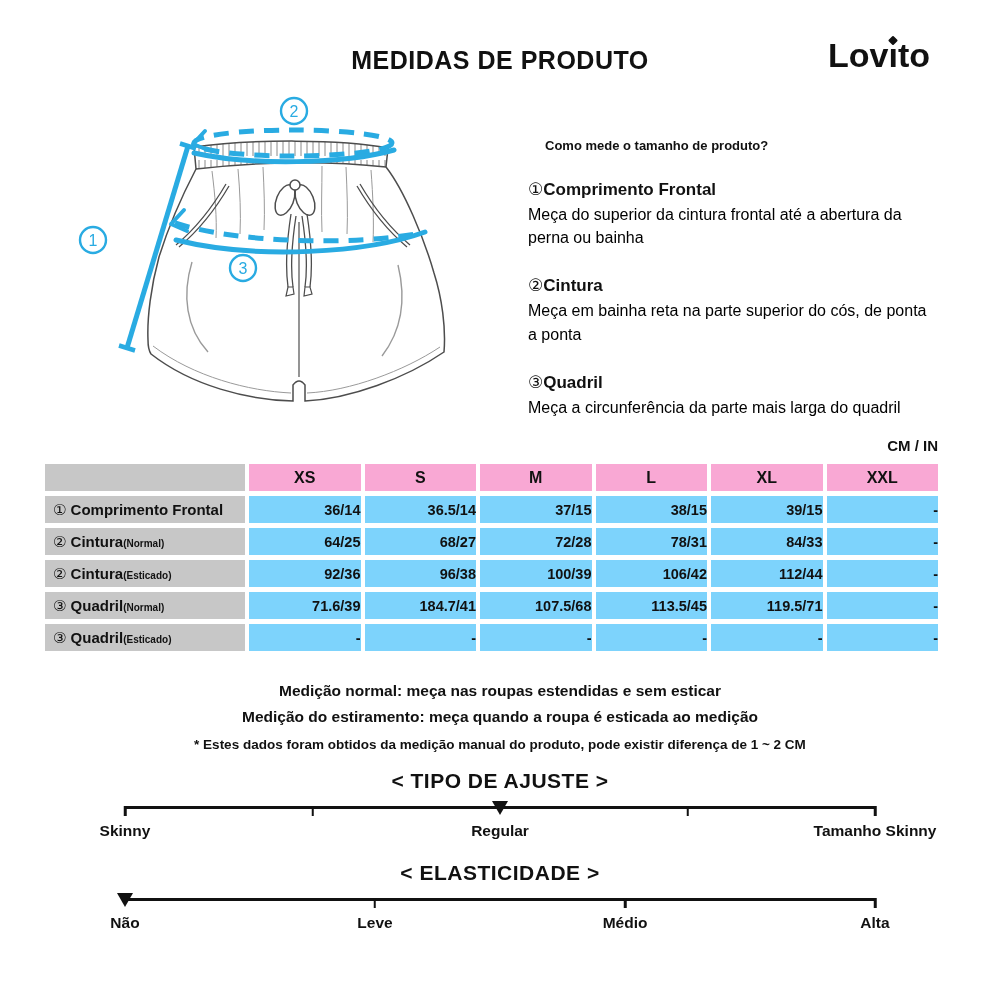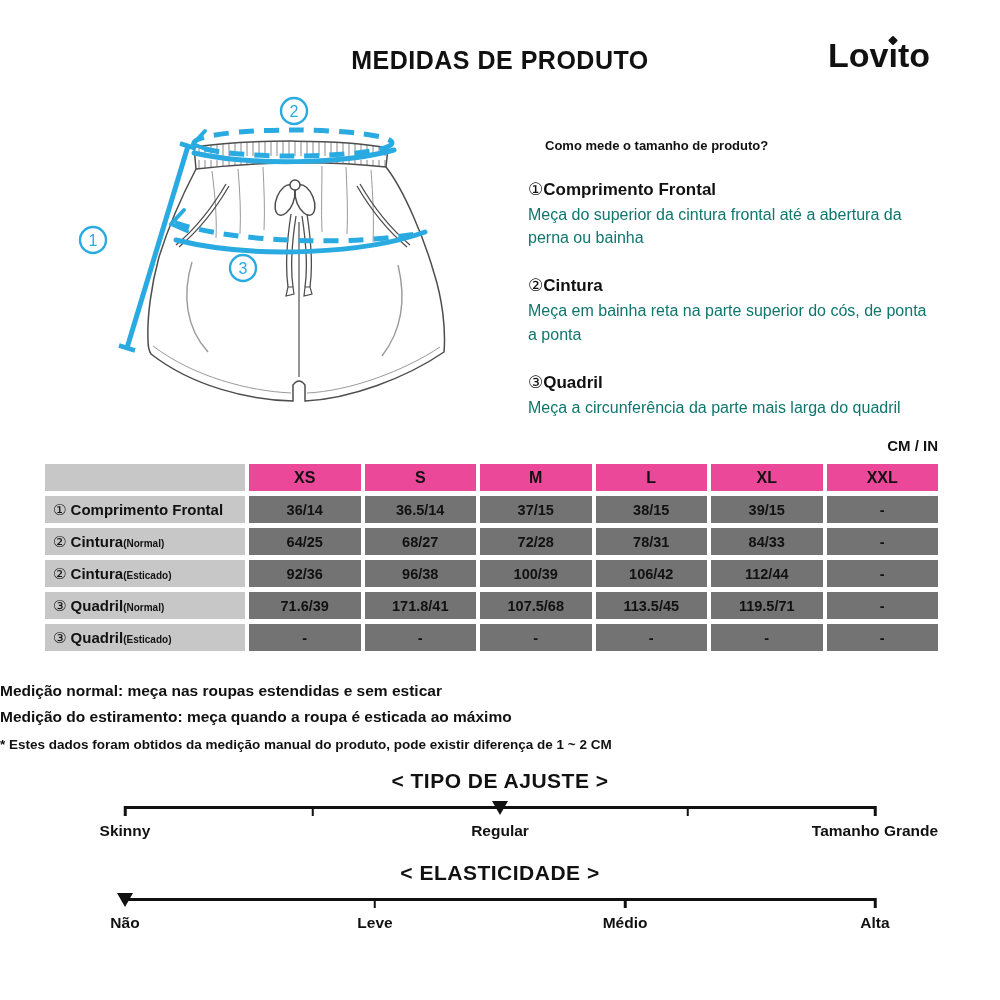--- a/index.html
+++ b/index.html
@@ -16,39 +16,39 @@
               transform:translateX(-50%) rotate(45deg); border-radius:1px; }
 
   
   .diagram { position:absolute; left:52px; top:90px; width:460px; height:345px; }
 
   
   .howto { position:absolute; left:528px; top:138px; width:402px; }
   .howto-title { font-size:13px; font-weight:800; margin-bottom:16px;margin-left:17px; }
   .howto-head { font-size:17px; font-weight:700; margin-top:26px; }
   .howto-head .num { font-weight:400; font-size:17px; }
-  .howto-desc { font-size:16px; color:#0f766e; line-height:1.45; margin-top:3px; }
+  .howto-desc { font-size:16px; color:#000000; line-height:1.45; margin-top:3px; }
 
   
   .unit { position:absolute; top:437px; left:45px; width:893px; text-align:right;
           font-size:15px; font-weight:700; }
   .size-table { position:absolute; left:41px; top:459px; width:901px;
                 border-collapse:separate; border-spacing:4px 5px; table-layout:fixed; }
   .size-table th, .size-table td { height:27px; vertical-align:middle; }
-  .size-table th { background:#ec4899; font-size:16px; font-weight:700; text-align:center; }
+  .size-table th { background:#f9a8d4; font-size:16px; font-weight:700; text-align:center; }
   .size-table th.corner { background:#c7c7c7; }
   .size-table td.rowlabel { background:#c7c7c7; text-align:left; padding-left:8px;
                             font-size:15px; font-weight:700; white-space:nowrap; }
   .size-table td.rowlabel .num { font-weight:400; }
   .size-table td.rowlabel .sub { font-size:10px; font-weight:700; }
-  .size-table td.val { background:#737373; text-align:center; font-size:14.5px; font-weight:700; }
+  .size-table td.val { background:#7dd3fc; text-align:right; font-size:14.5px; font-weight:700; }
   .col-label { width:200px; }
 
   
-  .notes { position:absolute; top:678px; left:0; right:0; text-align:left; }
+  .notes { position:absolute; top:678px; left:0; right:0; text-align:center; }
   .note-main { font-size:15.5px; font-weight:700; line-height:26px; }
   .note-small { font-size:13.5px; font-weight:700; margin-top:7px; }
 
   
   .scale-title { position:absolute; left:0; right:0; text-align:center;
                  font-size:21px; font-weight:800; letter-spacing:0.5px; }
   .scale { position:absolute; left:125px; width:750px; height:42px; }
   .s-line { position:absolute; top:0; left:0; right:0; height:2.5px; background:#111; }
   .s-tick { position:absolute; top:0; width:2.5px; height:10px; background:#111; transform:translateX(-50%); }
   .s-marker { position:absolute; top:-5px; width:0; height:0; transform:translateX(-50%);
@@ -210,55 +210,55 @@
       <td class="val">92/36</td>
       <td class="val">96/38</td>
       <td class="val">100/39</td>
       <td class="val">106/42</td>
       <td class="val">112/44</td>
       <td class="val">-</td>
     </tr>
     <tr>
       <td class="rowlabel"><span class="num">③</span><span> Quadril</span><span class="sub">(Normal)</span></td>
       <td class="val">71.6/39</td>
-      <td class="val">171.8/41</td>
+      <td class="val">184.7/41</td>
       <td class="val">107.5/68</td>
       <td class="val">113.5/45</td>
       <td class="val">119.5/71</td>
       <td class="val">-</td>
     </tr>
     <tr>
       <td class="rowlabel"><span class="num">③</span><span> Quadril</span><span class="sub">(Esticado)</span></td>
       <td class="val">-</td>
       <td class="val">-</td>
       <td class="val">-</td>
       <td class="val">-</td>
       <td class="val">-</td>
       <td class="val">-</td>
     </tr>
   </tbody>
     </table>
 
   <div class="notes">
     <div class="note-main">Medição normal: meça nas roupas estendidas e sem esticar</div>
-    <div class="note-main">Medição do estiramento: meça quando a roupa é esticada ao máximo</div>
+    <div class="note-main">Medição do estiramento: meça quando a roupa é esticada ao medição</div>
     <div class="note-small">* Estes dados foram obtidos da medição manual do produto, pode existir diferença de 1 ~ 2 CM</div>
   </div>
 
   <div class="scale-title" style="top:769px;">&lt; TIPO DE AJUSTE &gt;</div>
   <div class="scale" style="top:806px;">
     <div class="s-line"></div>
     <div class="s-tick" style="left:0%;"></div>
     <div class="s-tick" style="left:25%;"></div>
     <div class="s-tick" style="left:75%;"></div>
     <div class="s-tick" style="left:100%;"></div>
     <div class="s-marker" style="left:50%;"></div>
     <div class="s-label" style="left:0%;">Skinny</div>
     <div class="s-label" style="left:50%;">Regular</div>
-    <div class="s-label" style="left:100%;">Tamanho Grande</div>
+    <div class="s-label" style="left:100%;">Tamanho Skinny</div>
   </div>
 
   <div class="scale-title" style="top:861px;">&lt; ELASTICIDADE &gt;</div>
   <div class="scale" style="top:898px;">
     <div class="s-line"></div>
     <div class="s-tick" style="left:33.33%;"></div>
     <div class="s-tick" style="left:66.67%;"></div>
     <div class="s-tick" style="left:100%;"></div>
     <div class="s-marker" style="left:0%;"></div>
     <div class="s-label" style="left:0%;">Não</div>

